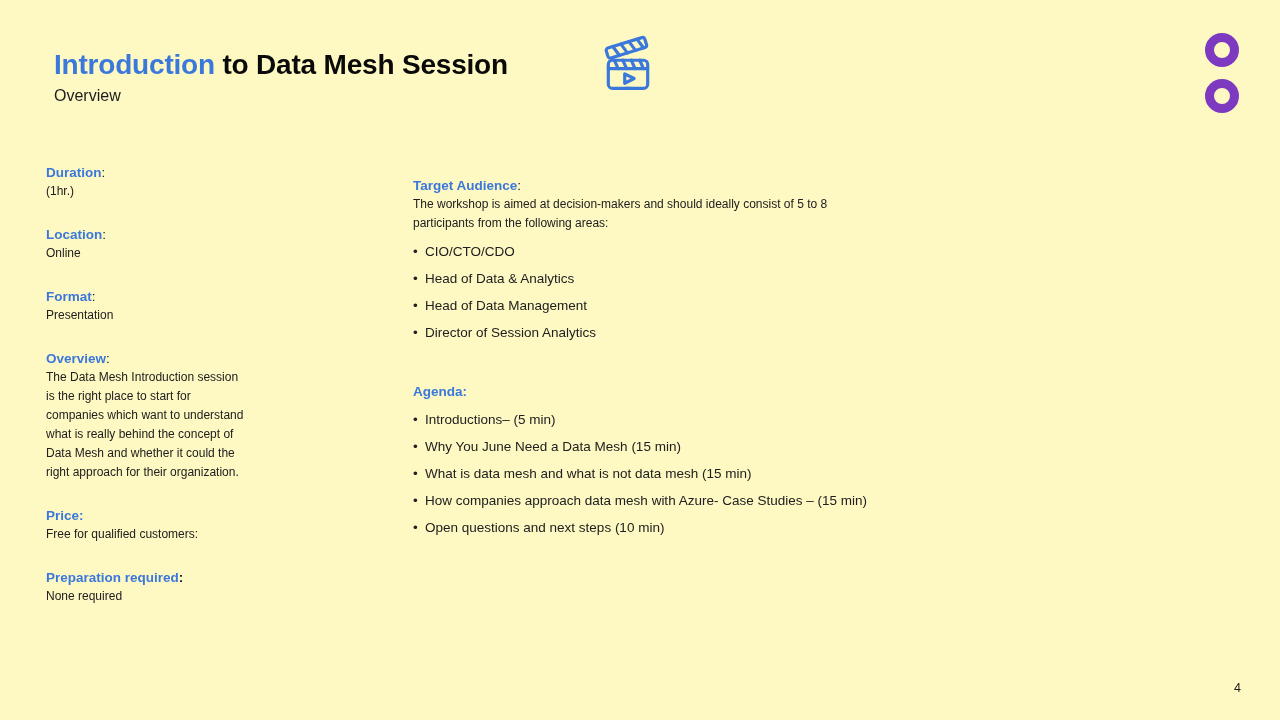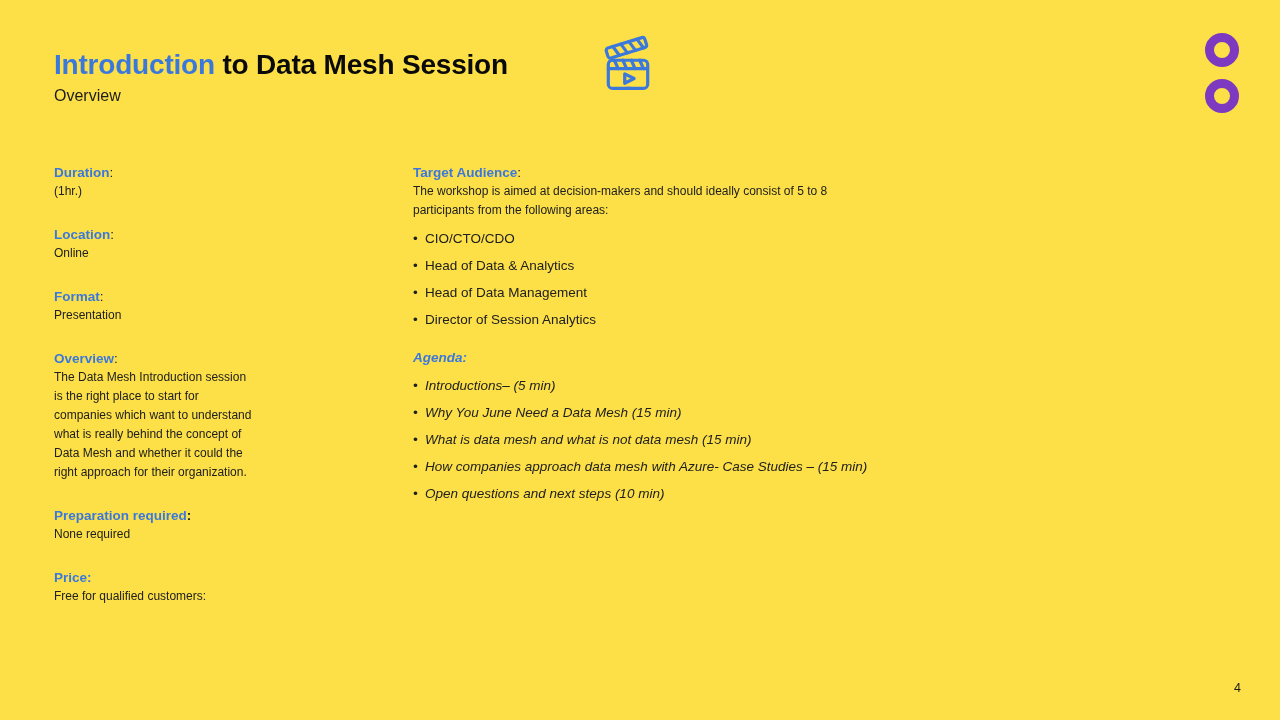--- a/index.html
+++ b/index.html
@@ -2,21 +2,21 @@
 <html><head>
 <meta charset="utf-8">
 <style>
   * { box-sizing: border-box; margin: 0; padding: 0; }
   html, body { background: #ffffff; }
   body { font-family: "Liberation Sans", sans-serif; }
   .slide {
     position: relative;
     width: 1280px;
     height: 720px;
-    background: #fde047;
+    background: #fef9c3;
     overflow: hidden;
     color: #202020;
   }
 
   
   .header { position: absolute; left: 54px; top: 48px; }
   .title { font-size: 28px; font-weight: 700; color: #0a0a0a; letter-spacing: -0.2px; line-height: 34px; }
   .title .hl { color: #3b78dc; }
   .subtitle { font-size: 16px; color: #1c1c1c; margin-top: 4px; line-height: 20px; }
   .clapper { position: absolute; left: 598px; top: 33px; width: 60px; height: 62px; }
@@ -24,35 +24,35 @@
   
   .brand { position: absolute; left: 1205px; top: 33px; width: 34px; }
   .ring {
     width: 34px; height: 34px;
     border: 9px solid #7d3ac1;
     border-radius: 50%;
   }
   .ring + .ring { margin-top: 12px; }
 
   
-  .col-left  { position: absolute; left: 54px;  top: 163px; width: 310px; }
-  .col-right { position: absolute; left: 413px; top: 163px; width: 640px; }
+  .col-left  { position: absolute; left: 46px;  top: 163px; width: 310px; }
+  .col-right { position: absolute; left: 413px; top: 176px; width: 640px; }
 
   .section { margin-bottom: 24px; }
   .label-line { font-size: 13.5px; font-weight: 700; color: #3b78dc; line-height: 19px; }
   .colon-dark { color: #202020; font-weight: 400; }
   .colon-dark-bold { color: #202020; font-weight: 700; }
   .colon-blue { color: #3b78dc; font-weight: 700; }
   .value, .line { font-size: 12px; color: #202020; line-height: 19px; }
 
   ul.blist { list-style: none; margin-top: 9px; }
   ul.blist li { font-size: 13.5px; line-height: 19px; margin-bottom: 8px; display: flex; }
   ul.blist .b { width: 12px; flex: 0 0 12px; color: #202020; }
 
-  .agenda-section { margin-top: 19px; font-style: italic; }
+  .agenda-section { margin-top: 40px; }
 
   
   .page-num {
     position: absolute; left: 1234px; top: 681px;
     font-size: 12.5px; color: #1c1c1c;
   }
 </style>
 </head>
 <body>
 
@@ -103,27 +103,27 @@
       <div class="label-line"><span>Overview</span><span class="colon-dark">:</span></div>
       <div class="line">The Data Mesh Introduction session</div>
       <div class="line">is the right place to start for</div>
       <div class="line">companies which want to understand</div>
       <div class="line">what is really behind the concept of</div>
       <div class="line">Data Mesh and whether it could the</div>
       <div class="line">right approach for their organization.</div>
     </div>
 
     <div class="section">
-      <div class="label-line"><span>Preparation required</span><span class="colon-dark-bold">:</span></div>
-      <div class="value">None required</div>
+      <div class="label-line"><span>Price</span><span class="colon-blue">:</span></div>
+      <div class="value">Free for qualified customers:</div>
     </div>
 
     <div class="section">
-      <div class="label-line"><span>Price</span><span class="colon-blue">:</span></div>
-      <div class="value">Free for qualified customers:</div>
+      <div class="label-line"><span>Preparation required</span><span class="colon-dark-bold">:</span></div>
+      <div class="value">None required</div>
     </div>
 
   </div>
 
   <div class="col-right">
 
     <div>
       <div class="label-line"><span>Target Audience</span><span class="colon-dark">:</span></div>
       <div class="line">The workshop is aimed at decision-makers and should ideally consist of 5 to 8</div>
       <div class="line">participants from the following areas:</div>

